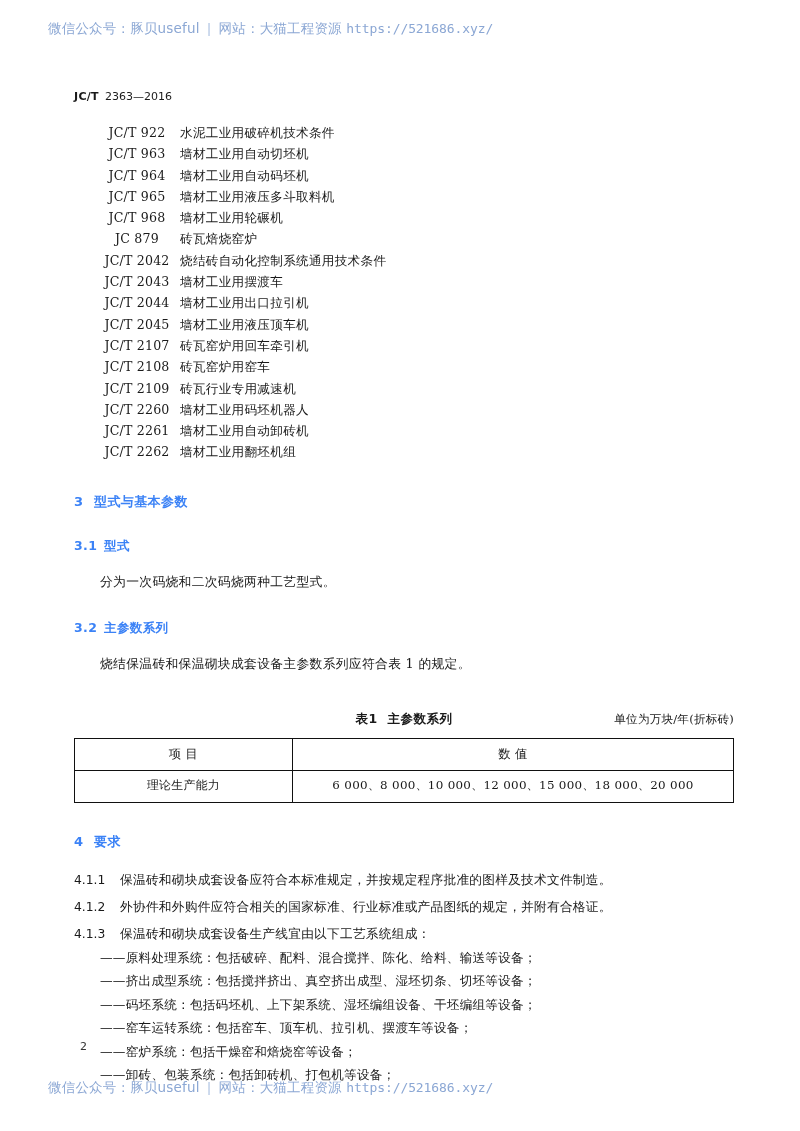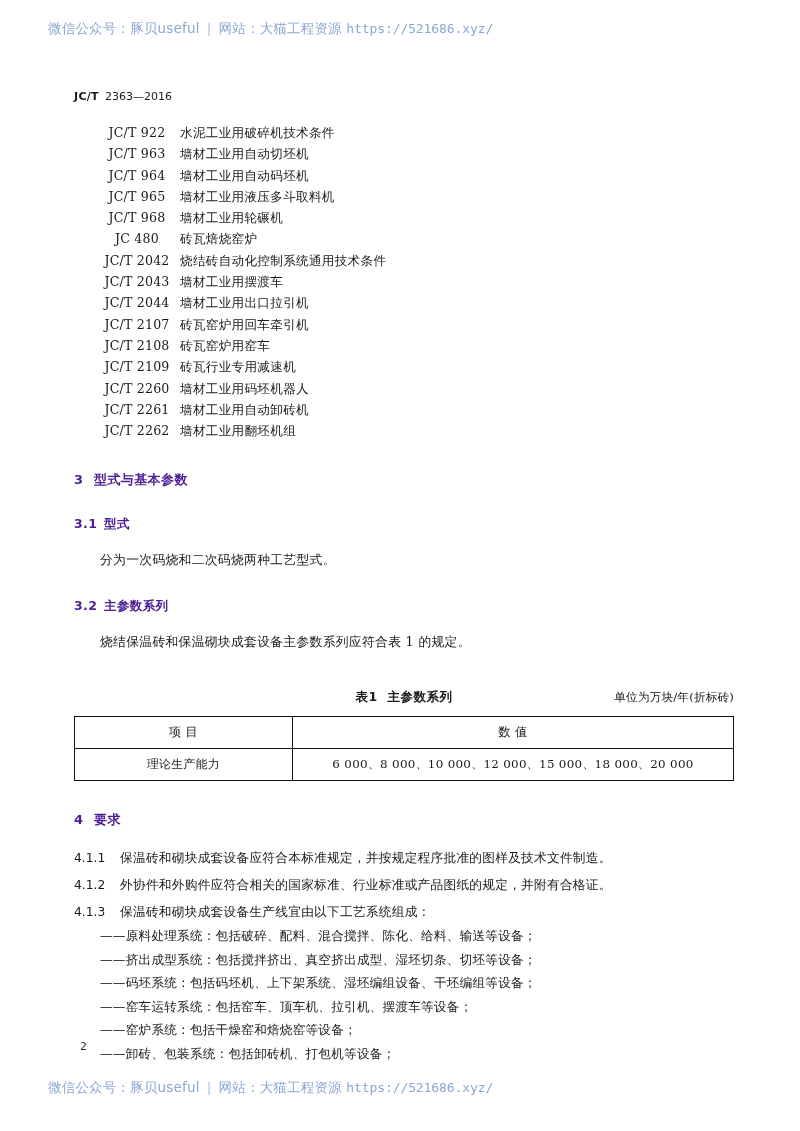--- a/index.html
+++ b/index.html
@@ -89,21 +89,21 @@
   .ref-title {
     flex: 0 0 auto;
     padding-left: 6px;
     letter-spacing: 0.3px;
   }
 
   
   .h1, .h2 {
     font-family: "DejaVu Sans", "Liberation Sans", sans-serif;
     font-weight: bold;
-    color: #4c1d95;
+    color: #3b82f6;
     white-space: nowrap;
   }
   .h1 {
     font-size: 13px;
     margin: 30px 0 0 0;
     letter-spacing: 0.4px;
   }
   .h2 {
     font-size: 12.5px;
     margin: 27px 0 0 0;
@@ -242,34 +242,38 @@
         </li>
       <li class="ref-item">
           <span class="ref-code">JC/T 965</span>
           <span class="ref-title">墙材工业用液压多斗取料机</span>
         </li>
       <li class="ref-item">
           <span class="ref-code">JC/T 968</span>
           <span class="ref-title">墙材工业用轮碾机</span>
         </li>
       <li class="ref-item">
-          <span class="ref-code">JC 480</span>
+          <span class="ref-code">JC 879</span>
           <span class="ref-title">砖瓦焙烧窑炉</span>
         </li>
       <li class="ref-item">
           <span class="ref-code">JC/T 2042</span>
           <span class="ref-title">烧结砖自动化控制系统通用技术条件</span>
         </li>
       <li class="ref-item">
           <span class="ref-code">JC/T 2043</span>
           <span class="ref-title">墙材工业用摆渡车</span>
         </li>
       <li class="ref-item">
           <span class="ref-code">JC/T 2044</span>
           <span class="ref-title">墙材工业用出口拉引机</span>
+        </li>
+      <li class="ref-item">
+          <span class="ref-code">JC/T 2045</span>
+          <span class="ref-title">墙材工业用液压顶车机</span>
         </li>
       <li class="ref-item">
           <span class="ref-code">JC/T 2107</span>
           <span class="ref-title">砖瓦窑炉用回车牵引机</span>
         </li>
       <li class="ref-item">
           <span class="ref-code">JC/T 2108</span>
           <span class="ref-title">砖瓦窑炉用窑车</span>
         </li>
       <li class="ref-item">

